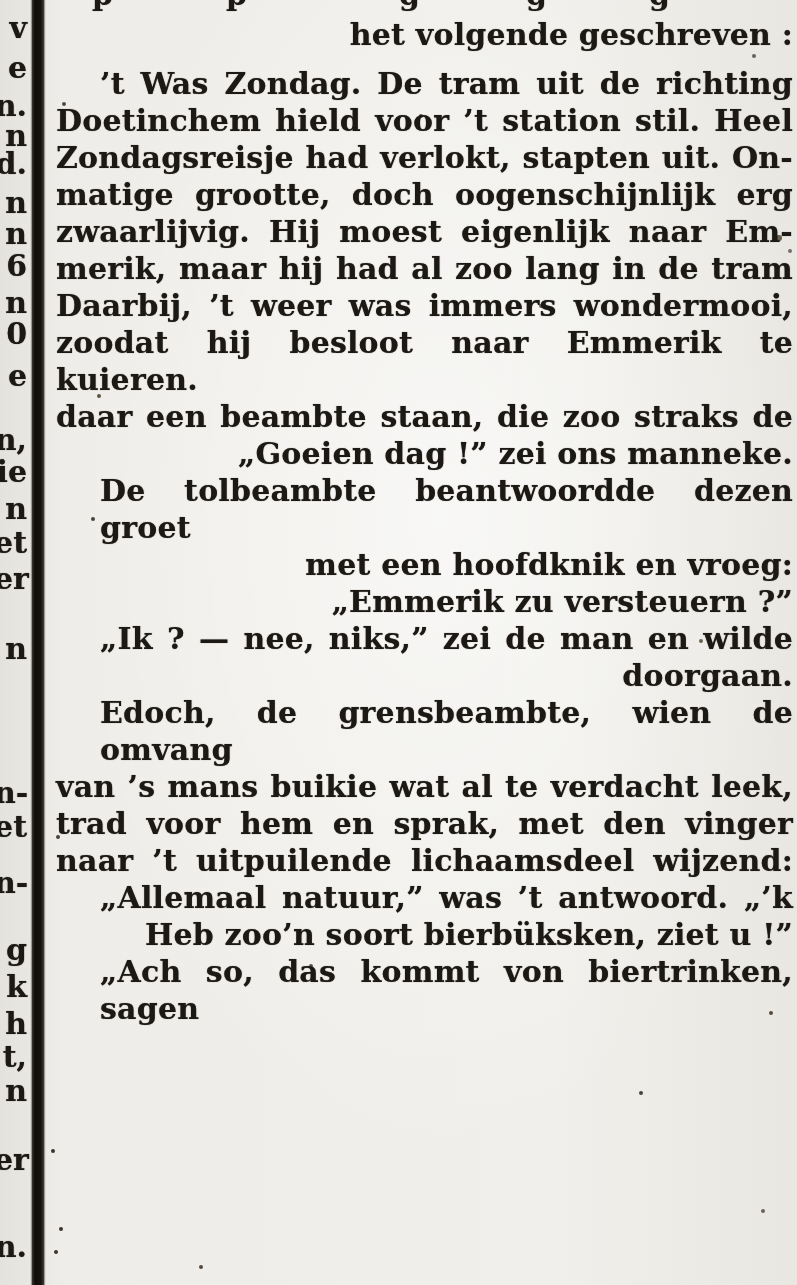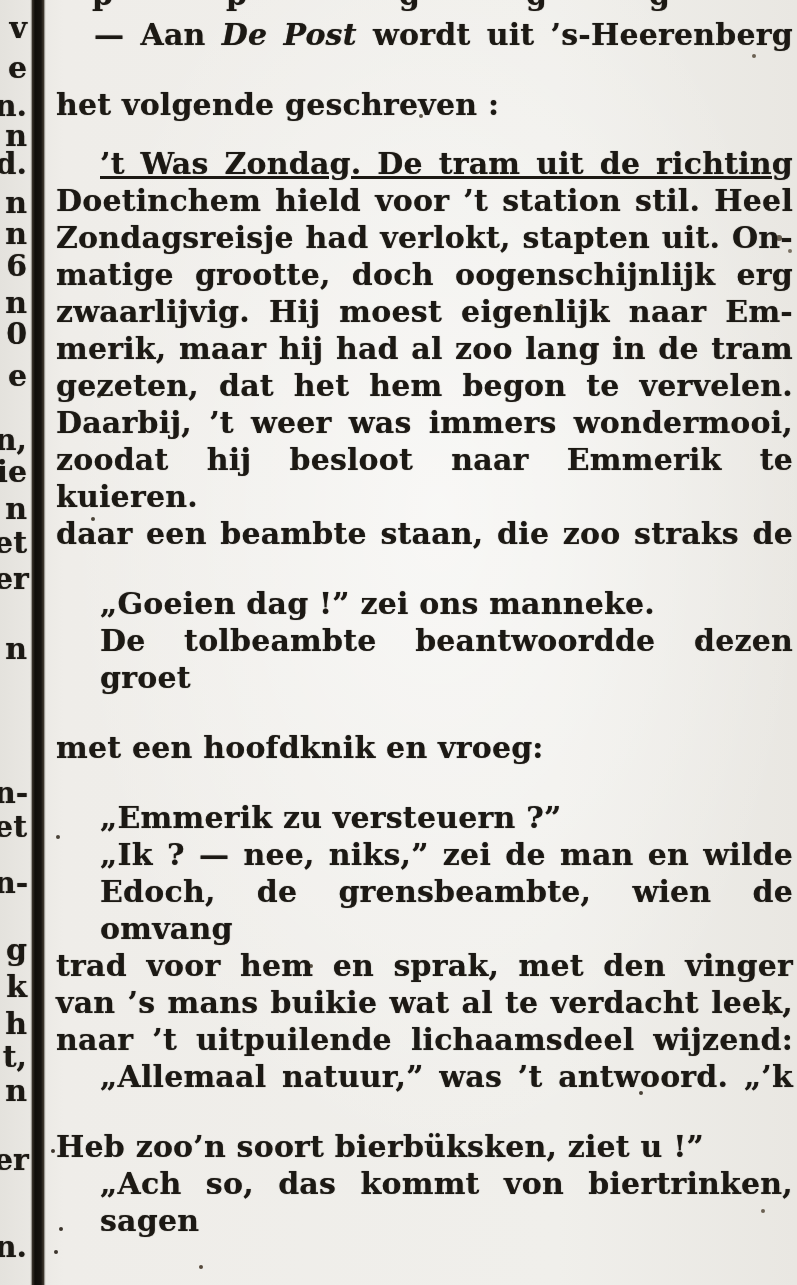--- a/index.html
+++ b/index.html
@@ -27,24 +27,24 @@
     text-shadow:0 0 1px rgba(25,20,15,.65);
   }
   
   .article{position:absolute;left:56px;top:16px;width:737px;}
   .line{
     font-size:30px;line-height:37px;letter-spacing:.2px;
     text-shadow:0 0 1px rgba(25,20,15,.6);
     white-space:normal;
   }
   .j{text-align:justify;text-align-last:justify;}
-  .L{text-align:left;margin-top:33px;}
+  .L{text-align:right;}
   .ind{padding-left:44px;}
   .ind2{padding-left:38px;}
-  .gap{margin-top:22px;text-decoration:underline;}
+  .gap{margin-top:12px;}
   .it{font-style:italic;}
   
   .top-strip{position:absolute;left:56px;top:0;width:737px;height:14px;overflow:hidden;}
   .tfrag{position:absolute;top:-24px;font-size:30px;line-height:37px;text-shadow:0 0 1px rgba(25,20,15,.6);}
   
   .specks{position:absolute;left:0;top:0;width:2px;height:2px;border-radius:50%;background:transparent;
     box-shadow:
       57px 836px 0 1px #4a4338, 60px 1228px 0 1px #3c352c, 63px 103px 0 1px #55493b,
       778px 237px 0 2px #6b6153, 789px 250px 0 1px #7a7062, 420px 115px 0 1px #5c5346,
       640px 1092px 0 1px #4a4338, 200px 1266px 0 1px #55493b, 762px 1210px 0 1px #6b6153,
@@ -94,40 +94,39 @@
 
   <div class="top-strip">
     <span class="tfrag" style="left:36px">p</span>
     <span class="tfrag" style="left:170px">p</span>
     <span class="tfrag" style="left:343px">g</span>
     <span class="tfrag" style="left:470px">g</span>
     <span class="tfrag" style="left:593px">g</span>
   </div>
 
   <div class="article">
-    <div class="line j ind2"><span>— Aan </span><span class="it">De Post</span><span> wordt uit ’s-Heerenberg</span></div>
     <div class="line L">het volgende geschreven :</div>
     <div class="line j ind gap">’t Was Zondag. De tram uit de richting</div>
     <div class="line j">Doetinchem hield voor ’t station stil. Heel</div>
     <div class="line j">Zondagsreisje had verlokt, stapten uit. On-</div>
     <div class="line j">matige grootte, doch oogenschijnlijk erg</div>
     <div class="line j">zwaarlijvig. Hij moest eigenlijk naar Em-</div>
     <div class="line j">merik, maar hij had al zoo lang in de tram</div>
-    <div class="line j">gezeten, dat het hem begon te vervelen.</div>
     <div class="line j">Daarbij, ’t weer was immers wondermooi,</div>
     <div class="line j">zoodat hij besloot naar Emmerik te kuieren.</div>
     <div class="line j">daar een beambte staan, die zoo straks de</div>
     <div class="line L ind">„Goeien dag !” zei ons manneke.</div>
     <div class="line j ind">De tolbeambte beantwoordde dezen groet</div>
     <div class="line L">met een hoofdknik en vroeg:</div>
     <div class="line L ind">„Emmerik zu versteuern ?”</div>
     <div class="line j ind">„Ik ? — nee, niks,” zei de man en wilde</div>
+    <div class="line L">doorgaan.</div>
     <div class="line j ind">Edoch, de grensbeambte, wien de omvang</div>
+    <div class="line j">van ’s mans buikie wat al te verdacht leek,</div>
     <div class="line j">trad voor hem en sprak, met den vinger</div>
-    <div class="line j">van ’s mans buikie wat al te verdacht leek,</div>
     <div class="line j">naar ’t uitpuilende lichaamsdeel wijzend:</div>
     <div class="line j ind">„Allemaal natuur,” was ’t antwoord. „’k</div>
     <div class="line L">Heb zoo’n soort bierbüksken, ziet u !”</div>
     <div class="line j ind">„Ach so, das kommt von biertrinken, sagen</div>
 
   </div>
 
 </div>
 
 </body></html>

